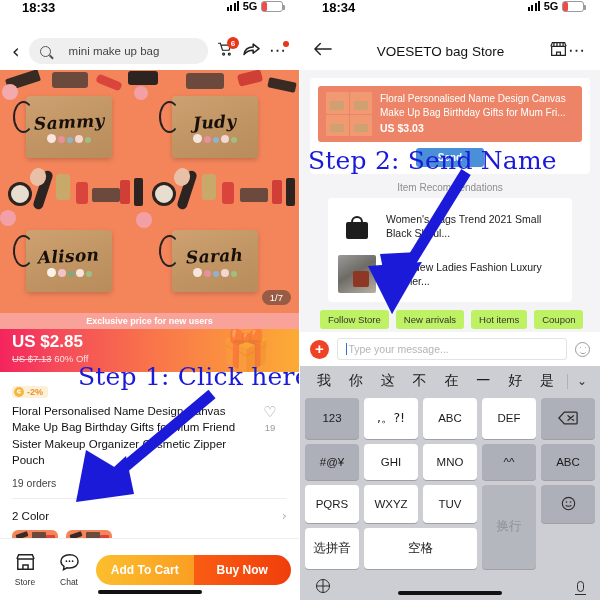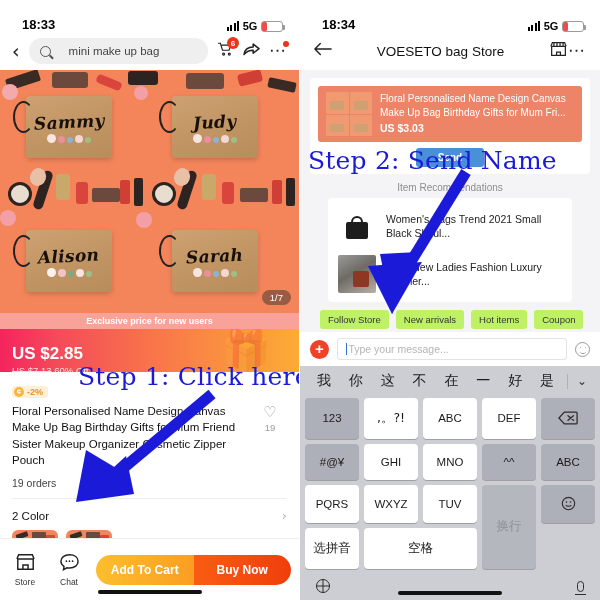--- a/index.html
+++ b/index.html
@@ -7,22 +7,22 @@
     width: 600px; height: 600px;
     font-family: "Liberation Sans", sans-serif;
     background: #fff; overflow: hidden;
   }
   .screen { position: relative; width: 600px; height: 600px; display: flex; background:#fff; }
   .panel { position: relative; width: 300px; height: 600px; overflow: hidden; background: #fff; }
   .panel-left { border-right: 1px solid #fff; }
 
   
   .statusbar {
-    height: 32px; display: flex; align-items: flex-end;
-    justify-content: space-between; padding: 8px 16px 0 22px;
+    height: 32px; display: flex; align-items: flex-start;
+    justify-content: space-between; padding: 0 16px 0 22px;
     font-size: 13px; font-weight: bold; color: #000; gap: 12px;
   }
   .status-right { display: flex; align-items: center; gap: 4px; }
   .sig { display: flex; align-items: flex-end; gap: 1.2px; height: 10px; }
   .sig i { display:block; width: 2px; background: #000; }
   .sig i:nth-child(1){height:4px}.sig i:nth-child(2){height:6px}
   .sig i:nth-child(3){height:8px}.sig i:nth-child(4){height:10px}
   .netlabel { font-size: 11px; font-weight: bold; letter-spacing:-.2px; }
   .batt { width: 22px; height: 11px; border: 1.3px solid #9a9a9a; border-radius: 3px; position: relative; }
   .batt::after { content:""; position:absolute; right:-3.4px; top:3px; width:2px; height:5px; background:#9a9a9a; border-radius:0 1px 1px 0; }
@@ -78,21 +78,21 @@
   }
 
   
   .newuser-strip {
     height:16px; background:#f9a29a; color:#fff; font-size:9px; font-weight:bold;
     display:flex; align-items:center; justify-content:center;
   }
   .price-band {
     height:43px; position:relative; overflow:hidden;
     background: linear-gradient(90deg,#f4245e 0%,#f4495a 18%,#f9764a 52%,#fcab35 100%);
-    display:flex; align-items:flex-start; justify-content:space-between; padding:16px 12px;
+    display:flex; align-items:flex-end; justify-content:space-between; padding:8px 12px;
   }
   .price-main { color:#fff; font-size:17px; font-weight:bold; line-height:1.05; }
   .price-sub { color:#ffe2e2; font-size:9.5px; margin-top:2px; }
   .price-sub s { opacity:.95; }
   .nud { color:#fff; font-family:"DejaVu Serif",serif; font-style:italic; font-weight:bold;
          font-size:13px; text-align:center; line-height:1.12; z-index:2; }
   .gift-ghost { position:absolute; right:28px; top:-2px; font-size:40px; color:rgba(255,255,255,.22); }
 
   
   .info { padding:8px 12px 0; }

